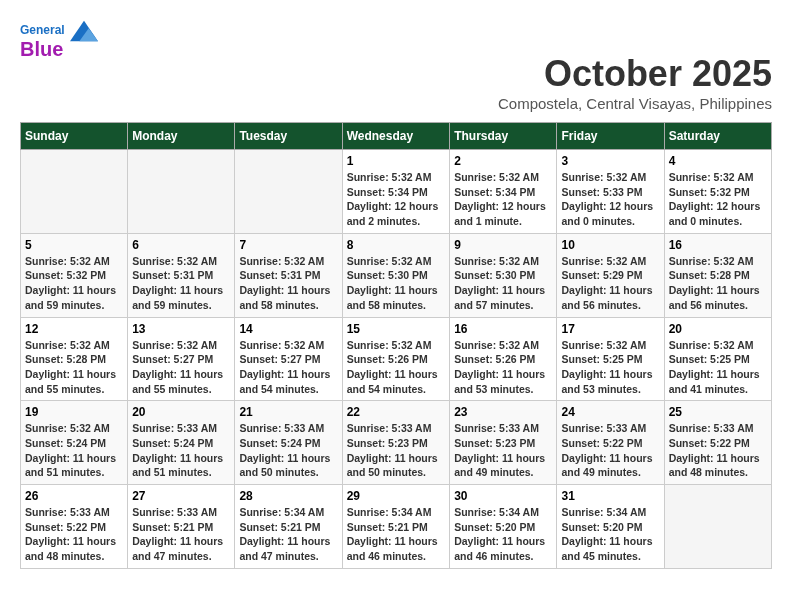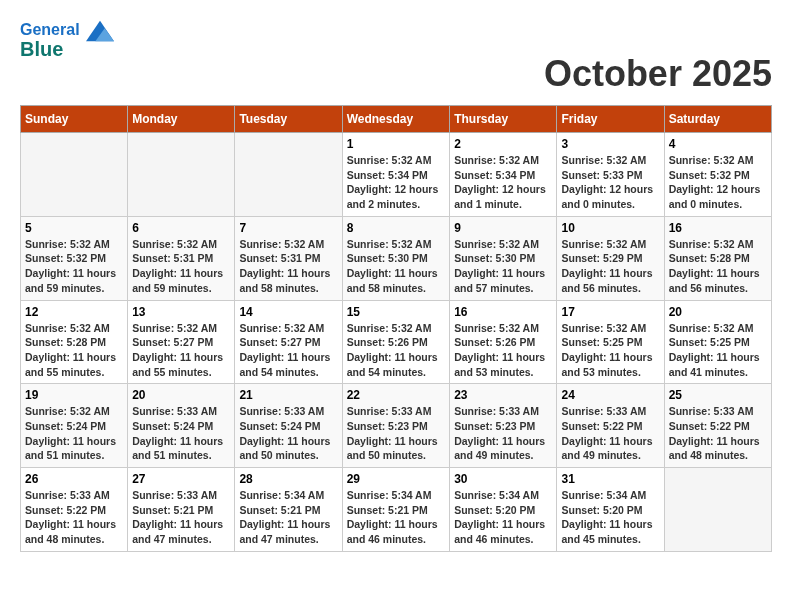--- a/index.html
+++ b/index.html
@@ -37,21 +37,21 @@
     .location-title {
       font-size: 15px;
       color: #555;
     }
     .calendar {
       width: 100%;
       border-collapse: collapse;
       font-size: 11px;
     }
     .calendar th {
-      background-color: #c2410c;
+      background-color: #14532d;
       color: #fff;
       padding: 6px 4px;
       text-align: left;
       font-size: 12px;
       border: 1px solid #aaa;
     }
     .calendar td {
       border: 1px solid #ccc;
       vertical-align: top;
       padding: 4px;
@@ -78,33 +78,34 @@
       background: #f5f5f5 !important;
     }
   </style>
 </head>
 <body>
 
 <div class="header">
   <div class="logo">
     <div>
       <div style="display:flex;align-items:center;">
-        <div style="font-size:16px;font-weight:bold;color:#333;line-height:1.15;">
+        <div style="font-size:12px;font-weight:bold;color:#333;line-height:1.15;">
           <span style="color:#1a6fc4;">General</span>
           <svg class="logo-icon" viewBox="0 0 30 22" width="30" height="22" style="display:inline-block;vertical-align:middle;margin-left:2px;">
             <polygon points="0,22 15,0 30,22" fill="#1a6fc4"></polygon>
             <polygon points="10,22 20,8 30,22" fill="#5ba3e0"></polygon>
           </svg>
         </div>
       </div>
-      <div style="font-size:20px;font-weight:bold;color:#0f766e;margin-top:-4px;">Blue</div>
+      <div style="font-size:20px;font-weight:bold;color:#a21caf;margin-top:-4px;">Blue</div>
     </div>
   </div>
   <div class="title-block">
     <div class="month-title">October 2025</div>
+    <div class="location-title">Compostela, Central Visayas, Philippines</div>
   </div>
 </div>
 
 <table class="calendar">
   <thead>
     <tr>
     <th>Sunday</th>
         <th>Monday</th>
         <th>Tuesday</th>
         <th>Wednesday</th>

